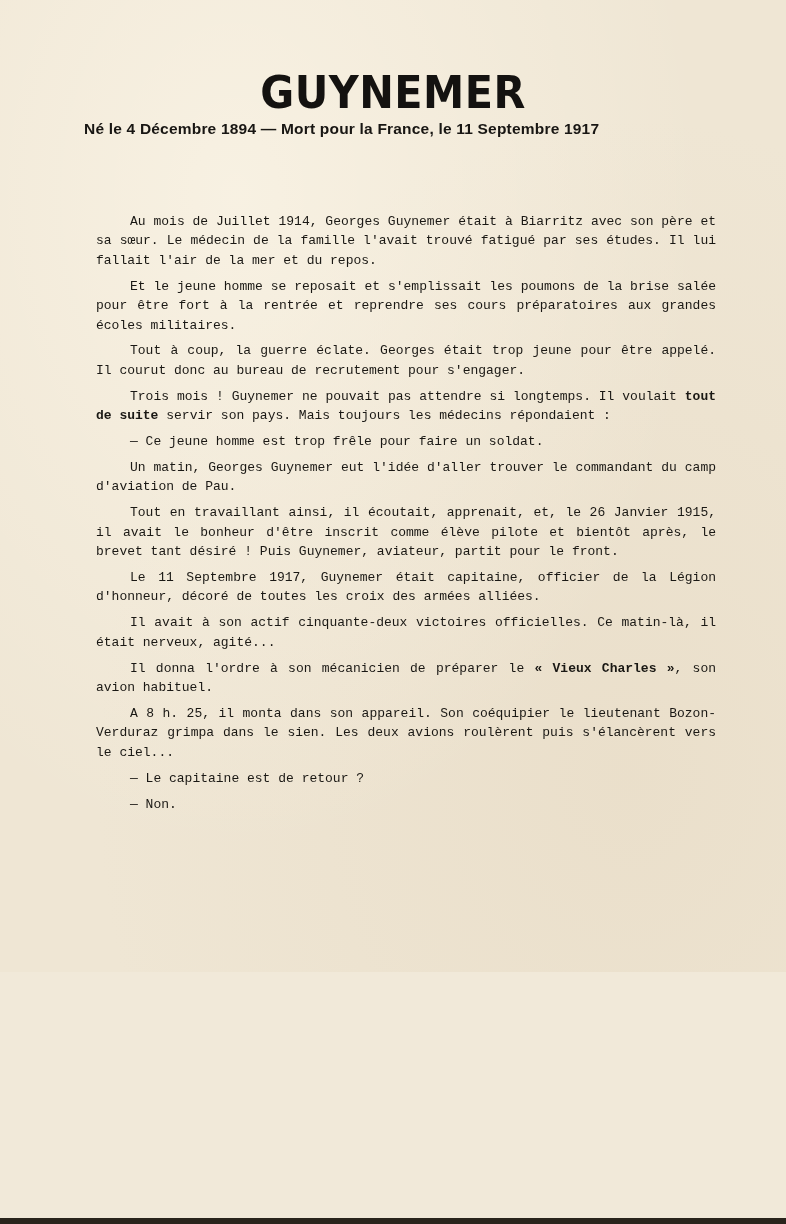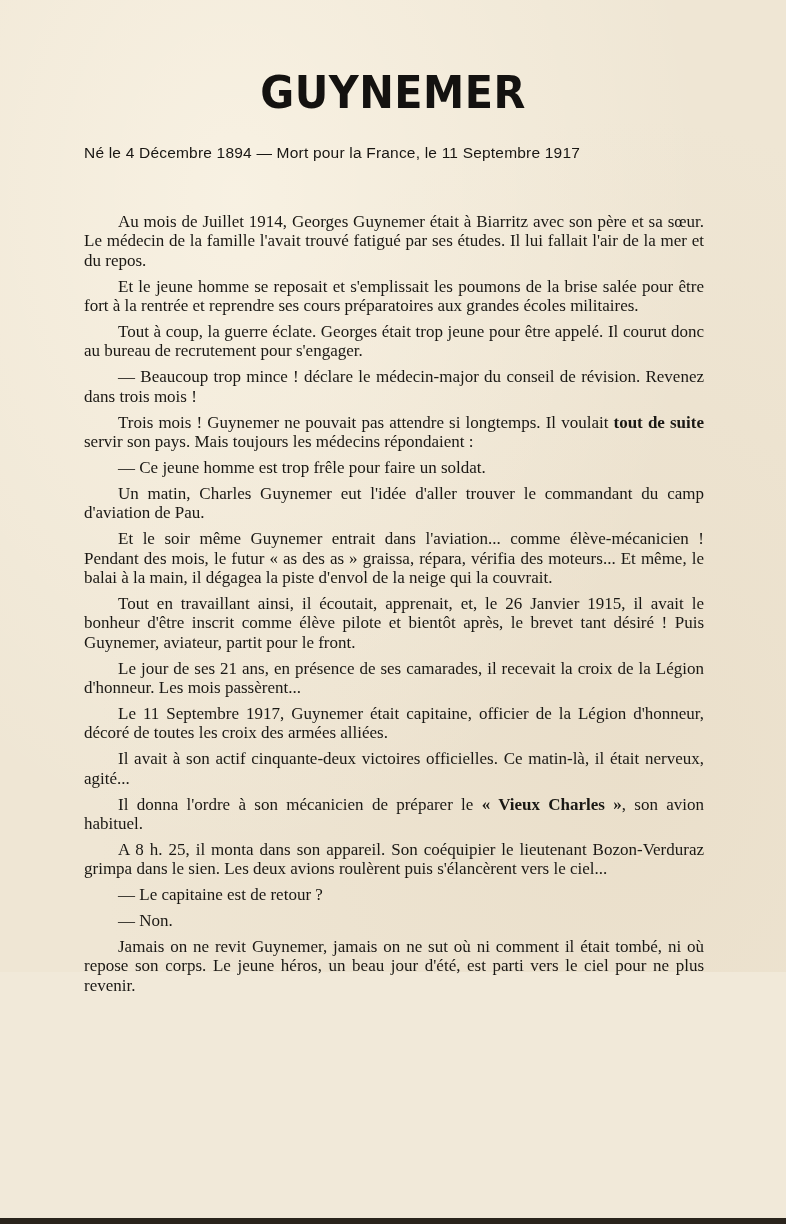--- a/index.html
+++ b/index.html
@@ -38,36 +38,36 @@
     font-family: "DejaVu Sans", sans-serif;
     font-weight: bold;
     font-size: 45px;
     letter-spacing: 0.5px;
     color: #141210;
     transform: scaleX(0.92);
   }
   .subtitle {
     position: absolute;
     left: 84px;
-    top: 144px;
+    top: 120px;
     width: 624px;
     font-family: "Liberation Sans", sans-serif;
-    font-weight: normal;
+    font-weight: bold;
     font-size: 15.5px;
     color: #181613;
     white-space: nowrap;
     letter-spacing: 0.2px;
   }
   .body {
     position: absolute;
-    left: 84px;
+    left: 96px;
     top: 212px;
     width: 620px;
-    font-family: Liberation Serif, serif;
-    font-size: 17px;
+    font-family: Liberation Mono, monospace;
+    font-size: 13px;
     line-height: 19.4px;
     color: #1a1814;
     text-align: justify;
   }
   .body p {
     margin: 0 0 6.5px 0;
     text-indent: 34px;
   }
   .body b { font-weight: bold; }
 </style>
@@ -75,29 +75,25 @@
 <body>
 
 <div class="page">
   <div class="title">GUYNEMER</div>
   <div class="subtitle">Né le 4 Décembre 1894 — Mort pour la France, le 11 Septembre 1917</div>
 
   <div class="body">
     <p>Au mois de Juillet 1914, Georges Guynemer était à Biarritz avec son père et sa sœur. Le médecin de la famille l'avait trouvé fatigué par ses études. Il lui fallait l'air de la mer et du repos.</p>
     <p>Et le jeune homme se reposait et s'emplissait les poumons de la brise salée pour être fort à la rentrée et reprendre ses cours préparatoires aux grandes écoles militaires.</p>
     <p>Tout à coup, la guerre éclate. Georges était trop jeune pour être appelé. Il courut donc au bureau de recrutement pour s'engager.</p>
-    <p>— Beaucoup trop mince ! déclare le médecin-major du conseil de révision. Revenez dans trois mois !</p>
     <p><span>Trois mois ! Guynemer ne pouvait pas attendre si longtemps. Il voulait </span><b>tout de suite</b><span> servir son pays. Mais toujours les médecins répondaient :</span></p>
     <p>— Ce jeune homme est trop frêle pour faire un soldat.</p>
-    <p>Un matin, Charles Guynemer eut l'idée d'aller trouver le commandant du camp d'aviation de Pau.</p>
-    <p>Et le soir même Guynemer entrait dans l'aviation... comme élève-mécanicien ! Pendant des mois, le futur « as des as » graissa, répara, vérifia des moteurs... Et même, le balai à la main, il dégagea la piste d'envol de la neige qui la couvrait.</p>
+    <p>Un matin, Georges Guynemer eut l'idée d'aller trouver le commandant du camp d'aviation de Pau.</p>
     <p>Tout en travaillant ainsi, il écoutait, apprenait, et, le 26 Janvier 1915, il avait le bonheur d'être inscrit comme élève pilote et bientôt après, le brevet tant désiré ! Puis Guynemer, aviateur, partit pour le front.</p>
-    <p>Le jour de ses 21 ans, en présence de ses camarades, il recevait la croix de la Légion d'honneur. Les mois passèrent...</p>
     <p>Le 11 Septembre 1917, Guynemer était capitaine, officier de la Légion d'honneur, décoré de toutes les croix des armées alliées.</p>
     <p>Il avait à son actif cinquante-deux victoires officielles. Ce matin-là, il était nerveux, agité...</p>
     <p><span>Il donna l'ordre à son mécanicien de préparer le </span><b>« Vieux Charles »</b><span>, son avion habituel.</span></p>
     <p>A 8 h. 25, il monta dans son appareil. Son coéquipier le lieutenant Bozon-Verduraz grimpa dans le sien. Les deux avions roulèrent puis s'élancèrent vers le ciel...</p>
     <p>— Le capitaine est de retour ?</p>
     <p>— Non.</p>
-    <p>Jamais on ne revit Guynemer, jamais on ne sut où ni comment il était tombé, ni où repose son corps. Le jeune héros, un beau jour d'été, est parti vers le ciel pour ne plus revenir.</p>
   </div>
 </div>
 <div class="bottom-edge"></div>
 
 </body></html>

